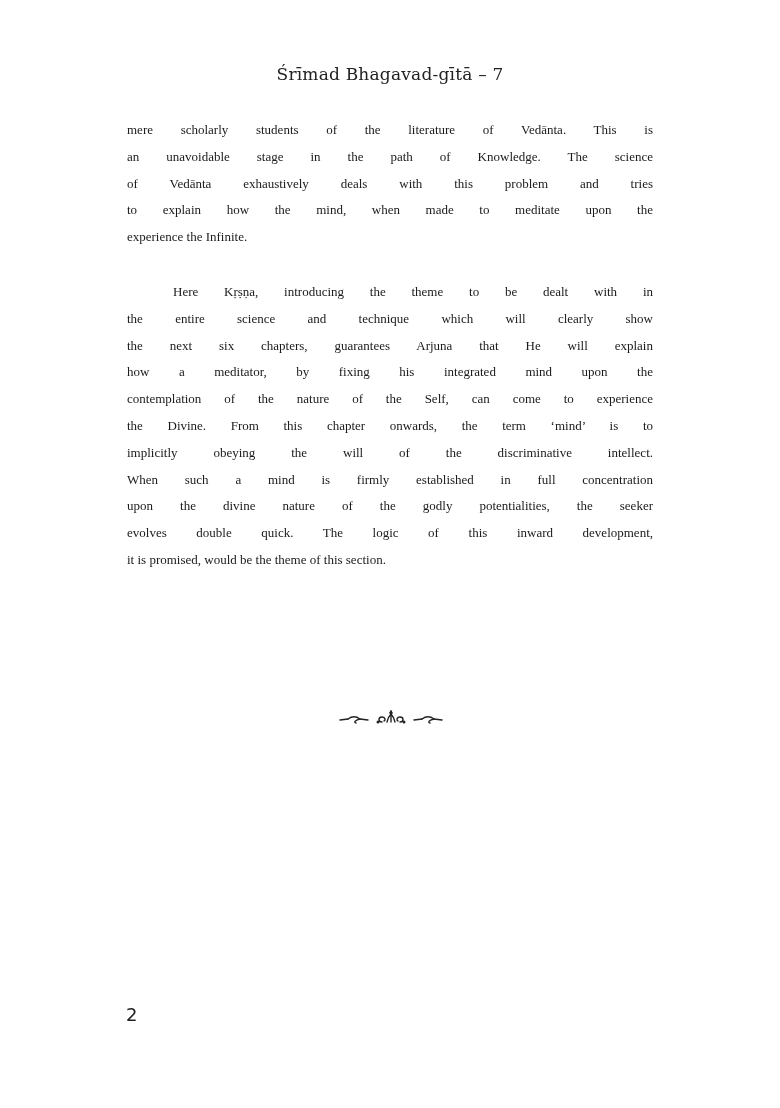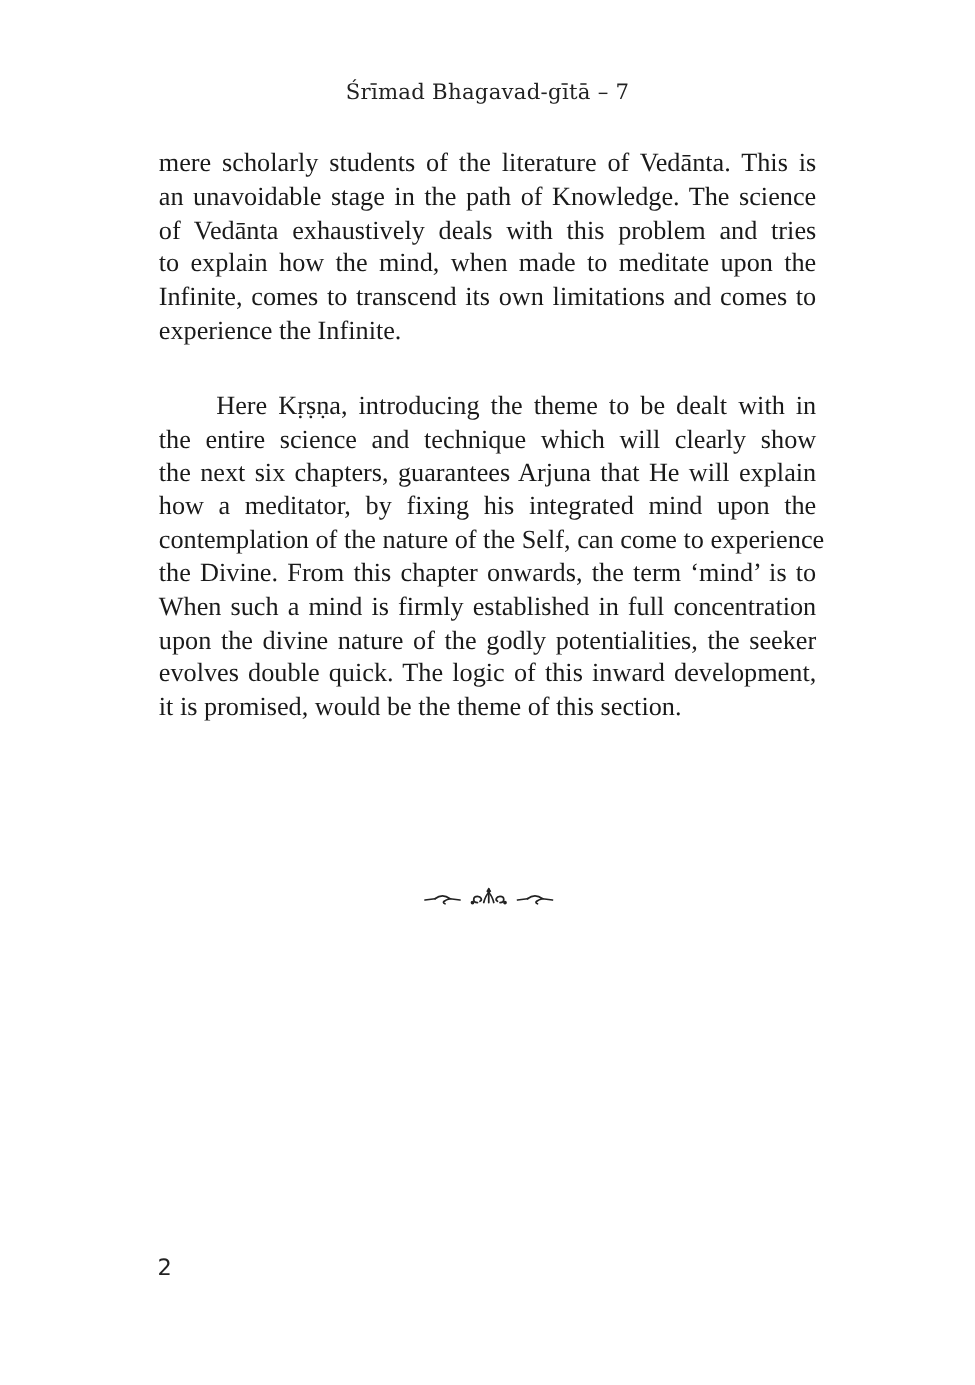--- a/index.html
+++ b/index.html
@@ -23,37 +23,37 @@
       text-align: center;
       font-family: "DejaVu Serif", "Liberation Serif", serif;
       font-size: 17px;
       letter-spacing: 0.2px;
       color: #222;
     }
     .body-text {
       position: absolute;
       left: 127px;
       width: 526px;
-      font-size: 21px;
+      font-size: 13px;
       line-height: 26.8px;
       text-align: justify;
       text-align-last: left;
     }
     .para-1 { top: 117px; }
     .para-2 { top: 279px; }
     .line {
       display: block;
       text-align: justify;
       text-align-last: justify;
       white-space: nowrap;
     }
     .line.last {
       text-align-last: left;
     }
-    .indent { padding-left: 46px; margin-top: 32px; }
+    .indent { padding-left: 46px; }
     .ornament {
       position: absolute;
       top: 708px;
       left: 338px;
       width: 106px;
       height: 22px;
     }
     .folio {
       position: absolute;
       top: 1004px;
@@ -68,31 +68,31 @@
 
 <div>
 
   <div class="running-header">Śrīmad Bhagavad-gītā – 7</div>
 
   <div class="body-text para-1">
     <span class="line">mere scholarly students of the literature of Vedānta. This is</span>
     <span class="line">an unavoidable stage in the path of Knowledge. The science</span>
     <span class="line">of Vedānta exhaustively deals with this problem and tries</span>
     <span class="line">to explain how the mind, when made to meditate upon the</span>
-    <span class="line">Infinite, comes to transcend its own limitations and comes to</span>
     <span class="line last">experience the Infinite.</span>
   </div>
 
   <div class="body-text para-2">
     <span class="line indent">Here Kṛṣṇa, introducing the theme to be dealt with in</span>
     <span class="line">the entire science and technique which will clearly show</span>
     <span class="line">the next six chapters, guarantees Arjuna that He will explain</span>
     <span class="line">how a meditator, by fixing his integrated mind upon the</span>
     <span class="line">contemplation of the nature of the Self, can come to experience</span>
     <span class="line">the Divine. From this chapter onwards, the term ‘mind’ is to</span>
+    <span class="line">implicitly obeying the will of the discriminative intellect.</span>
     <span class="line">When such a mind is firmly established in full concentration</span>
     <span class="line">upon the divine nature of the godly potentialities, the seeker</span>
     <span class="line">evolves double quick. The logic of this inward development,</span>
     <span class="line last">it is promised, would be the theme of this section.</span>
   </div>
 
   <div class="ornament">
     <svg width="106" height="22" viewBox="0 0 106 22" xmlns="http://www.w3.org/2000/svg">
       <g fill="none" stroke="#222" stroke-width="1.4" stroke-linecap="round">
 

